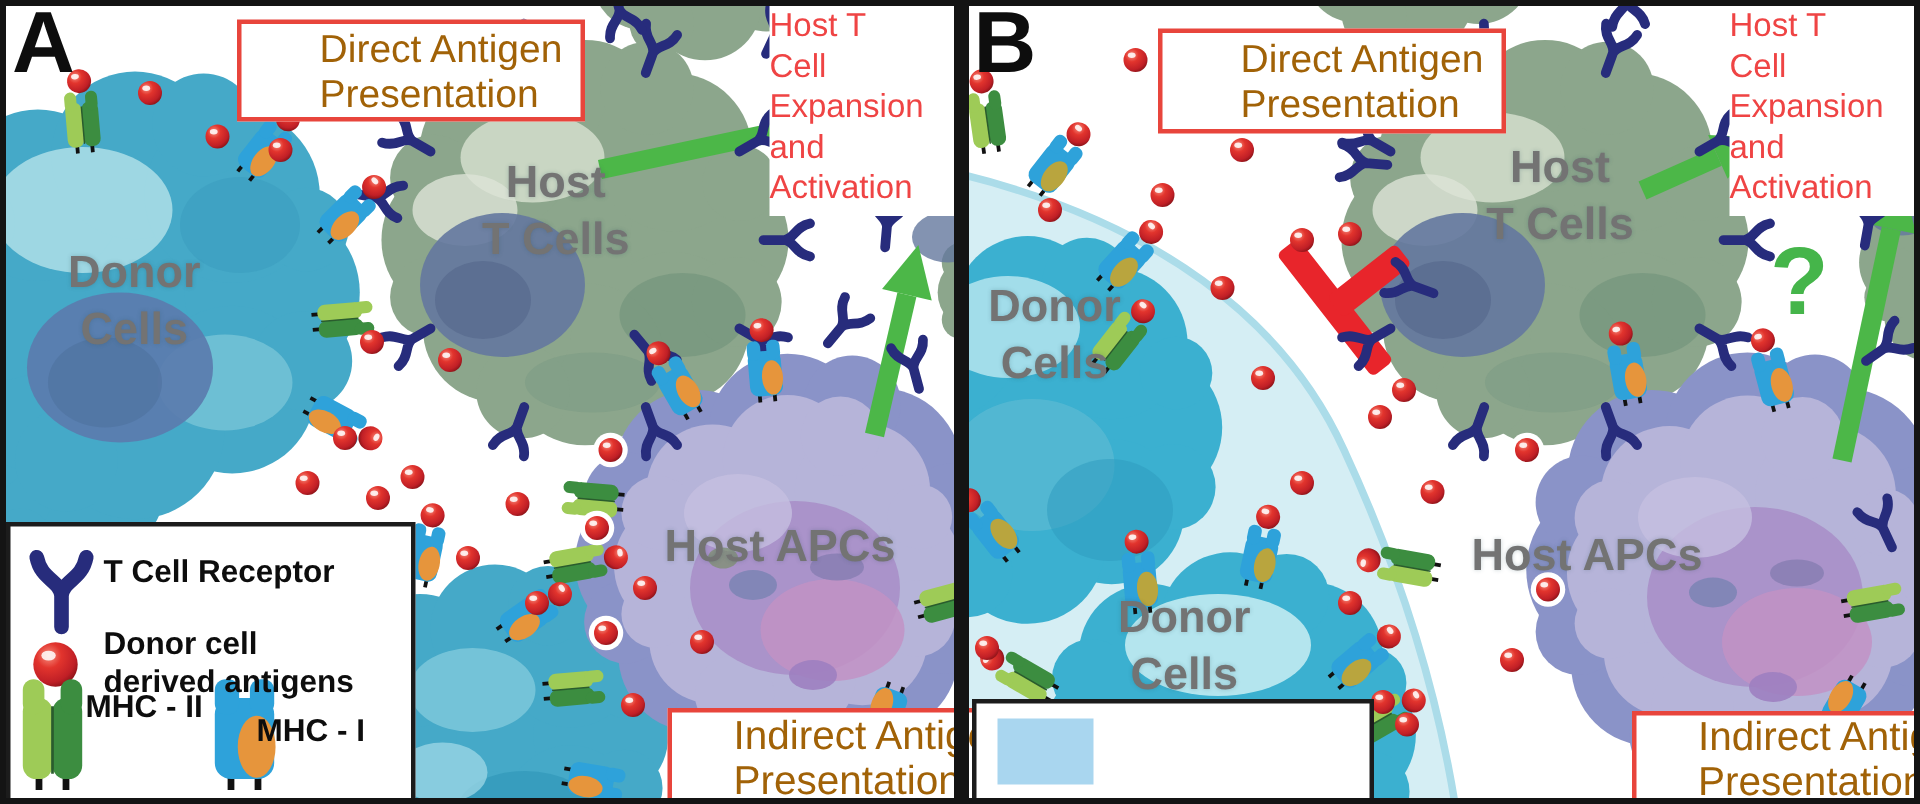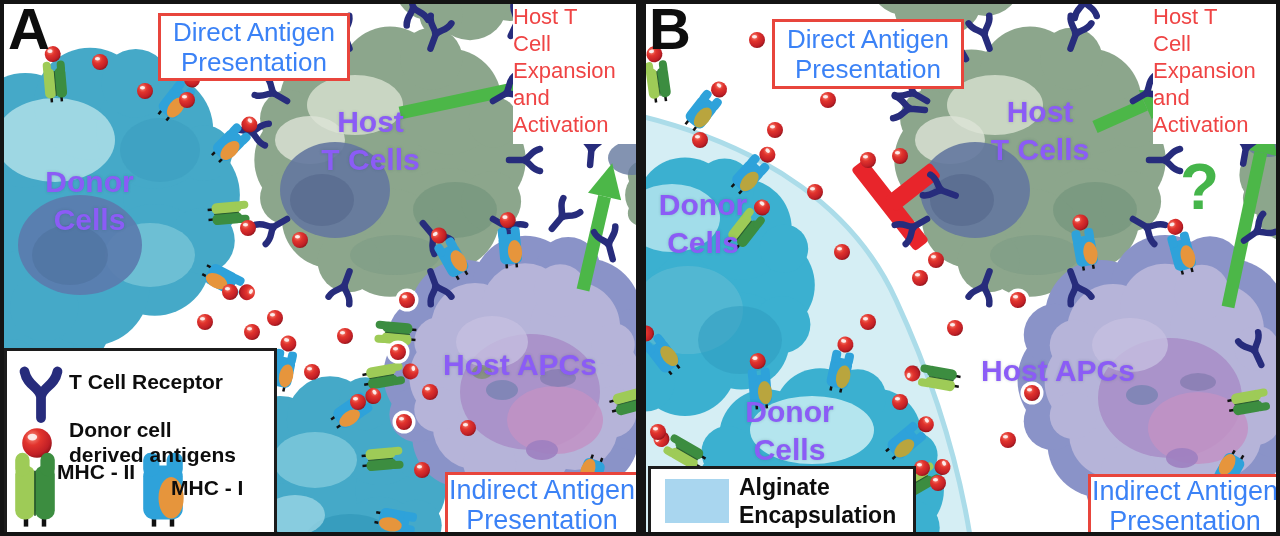--- a/index.html
+++ b/index.html
@@ -1,26 +1,26 @@
 <!DOCTYPE html>
 <html><head>
 <meta charset="utf-8">
 <style>
   html,body{margin:0;padding:0;background:#888;}
   #fig{position:relative;width:1280px;height:536px;background:#ffffff;overflow:hidden;
        font-family:"Liberation Sans","DejaVu Sans",sans-serif;}
   .abs{position:absolute;}
   svg.layer{position:absolute;top:0;}
   .panel-letter{font-size:58px;font-weight:700;color:#0d0d0d;letter-spacing:-2px;line-height:1;}
-  .annot-box{border:3px solid #e8453c;background:#ffffff;color:#3b82f6;
-             display:flex;align-items:center;justify-content:center;text-align:center;
-             font-size:26px;line-height:30px;white-space:pre-line;}
+  .annot-box{border:3px solid #e8453c;background:#ffffff;color:#a16207;
+             display:flex;align-items:center;justify-content:center;text-align:left;
+             font-size:26px;line-height:30px;white-space:pre-line;padding-left:40px;}
   .expansion{background:#ffffff;color:#ef4444;text-align:left;font-size:22px;
              line-height:27px;white-space:pre-line;padding:3px 0 6px 0;}
-  .cell-label{color:#8b5cf6;font-weight:700;font-size:30px;line-height:38px;
+  .cell-label{color:#737373;font-weight:700;font-size:30px;line-height:38px;
               text-align:center;white-space:pre-line;text-shadow:0 0 3px rgba(40,80,90,.25);}
   .legend-box{background:#ffffff;border:3px solid #1c1c1c;}
   .legend-text{color:#0d0d0d;font-weight:700;font-size:21px;line-height:25px;white-space:pre-line;}
   .qmark{font-size:64px;font-weight:700;color:#45b54a;line-height:1;}
   .swatch{background:#a9d6ef;}
   .frame{border:4px solid #141414;pointer-events:none;}
   .divider{background:#141414;}
 </style>
 </head>
 <body>
@@ -415,19 +415,17 @@
 
   <div class="abs cell-label" style="left:958px;top:352px;width:200px">Host APCs</div>
 
   <div class="abs qmark" style="left:1180px;top:155px">?</div>
 
   <div class="abs annot-box" style="left:1088px;top:474px;width:188px;height:58px;font-size:27px">Indirect Antigen
 Presentation</div>
 
   <div class="abs legend-box" style="left:648px;top:466px;width:262px;height:66px">
     <div class="abs swatch" style="left:14px;top:10px;width:64px;height:44px"></div>
-    <div class="abs legend-text" style="left:88px;top:4px;font-size:23px;line-height:28px">Alginate
-Encapsulation</div>
   </div>
 
   <div class="abs divider" style="left:636px;top:0;width:10px;height:536px"></div>
   <div class="abs frame" style="left:0;top:0;width:1272px;height:528px"></div>
 </div>
 
 </body></html>

